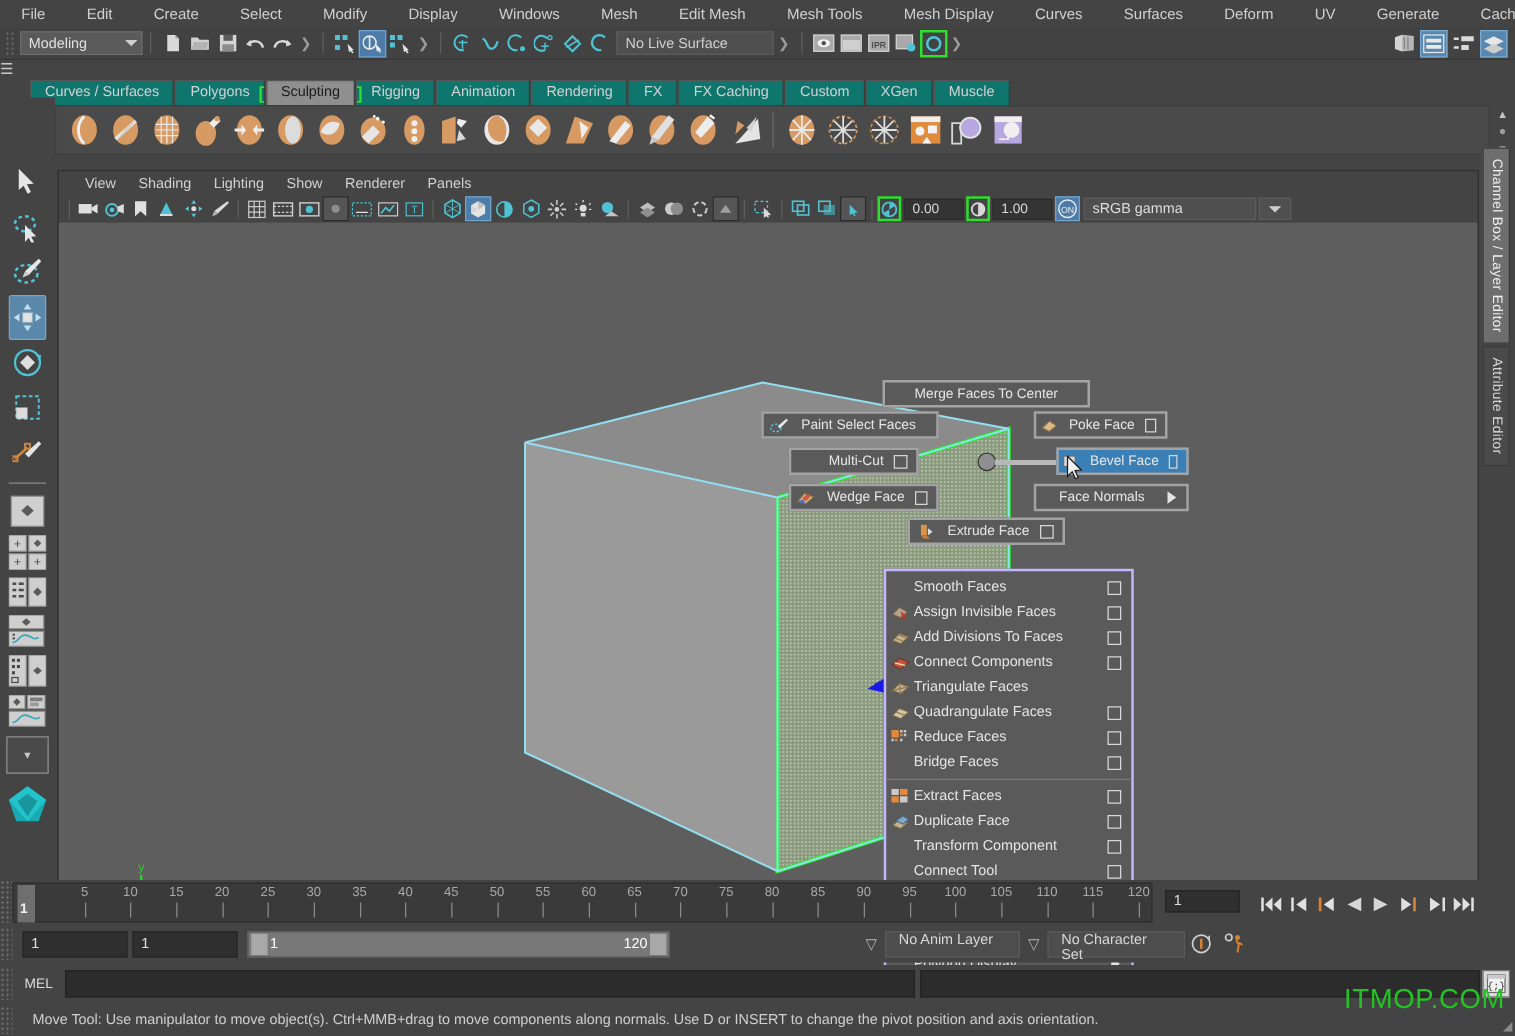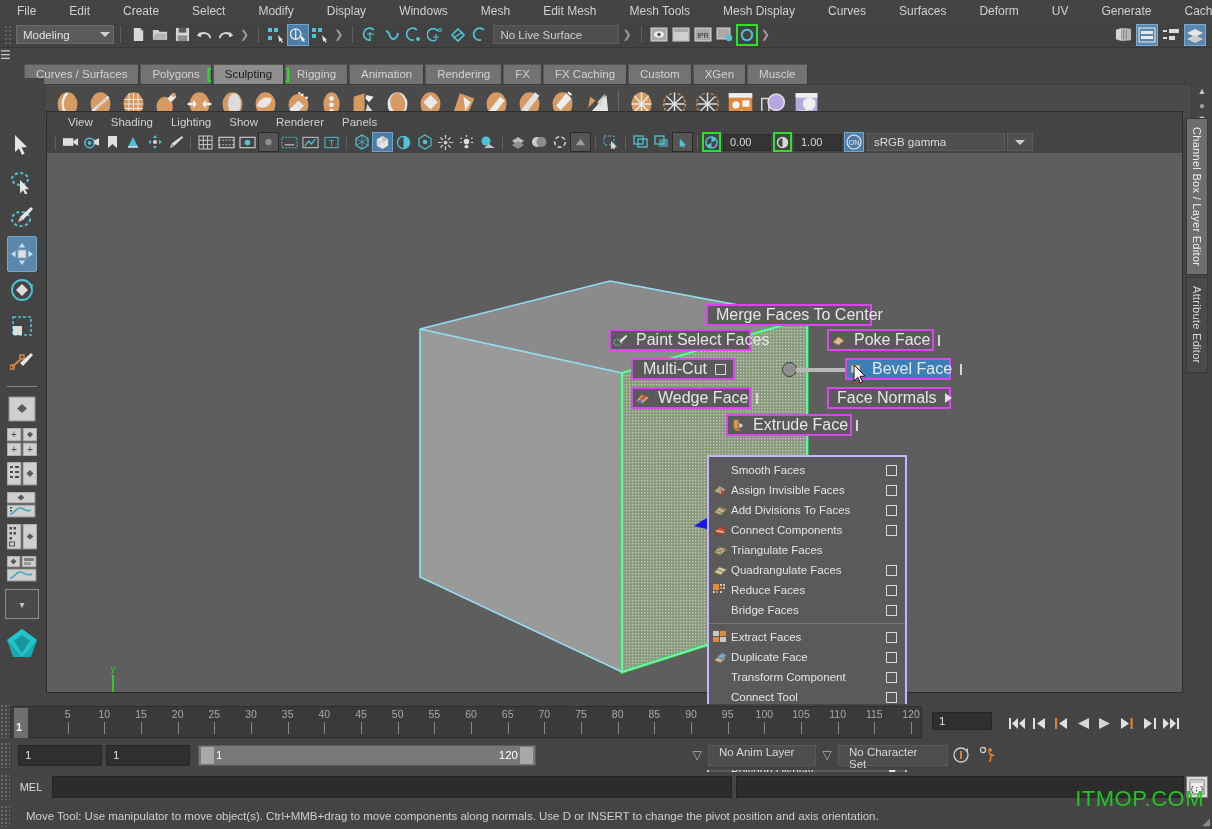--- a/index.html
+++ b/index.html
@@ -30,39 +30,39 @@
   .sl-arrow { color:#9a9a9a; font-size:11px; padding:0 3px; }
   .ico { width:22px; height:22px; display:inline-flex; align-items:center; justify-content:center; }
   .ico svg { display:block; }
   .ico.sel { background:#4e7ca8; border:1px solid #6fa3cc; }
   .livesurface { margin-left:2px; width:126px; height:19px; background:#4f4f4f; border:1px solid #5c5c5c;
      display:flex; align-items:center; padding-left:6px; font-size:11.5px; color:#cfcfcf; }
 
   
   .shelf-wrap { background:#444444; }
   .shelf-tabs { height:22px; display:flex; align-items:flex-end; padding-left:24px; background:#444444; }
-  .stab { padding:3px 11px 4px; font-size:11.5px; color:#d2d2d2; background:#737373; margin-right:1px;
+  .stab { padding:3px 11px 4px; font-size:11.5px; color:#d2d2d2; background:#0f766e; margin-right:1px;
     border-top:1px solid #565656; border-left:1px solid #565656; border-right:1px solid #3c3c3c; }
   .stab.active { background:#8e8e8e; color:#1c1c1c; }
   .stab.brk { position:relative; }
   .shelf-icons { height:40px; background:#4a4a4a; margin-left:44px; margin-right:20px; display:flex;
      align-items:center; padding-left:6px; border:1px solid #3d3d3d; }
   .sbtn { width:33px; height:34px; display:flex; align-items:center; justify-content:center; }
   .sep-v { width:1px; height:28px; background:#6a6a6a; margin:0 6px; }
 
   
   .toolbox { position:absolute; left:0; top:78px; width:44px; bottom:119px; background:#444444;
      display:flex; flex-direction:column; align-items:center; padding-top:50px; }
   .tbtn { width:30px; height:36px; display:flex; align-items:center; justify-content:center; }
   .tbtn.act { background:#5b87ab; border:1px solid #79a5c6; border-radius:2px; }
   .tsep { width:30px; height:1px; background:#8a8a8a; margin:6px 0; }
   .tgrid { width:34px; display:flex; flex-wrap:wrap; justify-content:center; margin:3px 0; }
 
   
-  .vp-panel { position:absolute; left:46px; top:111px; width:1137px; height:582px;
+  .vp-panel { position:absolute; left:46px; top:136px; width:1137px; height:582px;
      background:#3b3b3b; border:1px solid #2e2e2e; }
   .vp-menubar { height:19px; display:flex; align-items:center; padding-left:12px; background:#444444; }
   .vp-menubar .mi { padding:1px 9px; font-size:11.5px; color:#d0d0d0; }
   .vp-toolbar { height:22px; display:flex; align-items:center; background:#444444; padding-left:4px; }
   .vico { width:21px; height:20px; display:flex; align-items:center; justify-content:center; }
   .vico.box { border:1px solid #2a2a2a; background:#555; }
   .vico.selb { background:#4e7ca8; border:1px solid #6fa3cc; }
   .vsep { width:1px; height:15px; background:#5e5e5e; margin:0 4px; }
   .numfld { width:48px; height:17px; background:#343434; border:1px solid #2b2b2b; color:#d8d8d8;
      font-size:11px; display:flex; align-items:center; padding-left:6px; margin:0 2px; }
@@ -111,22 +111,22 @@
   .scriptbtn { position:absolute; right:4px; top:4px; width:22px; height:22px; background:#dcdcdc;
      border:1px solid #777; display:flex; align-items:center; justify-content:center; }
 
   
   .helpline { position:absolute; left:0; top:803px; width:1212px; height:26px; background:#444444;
      display:flex; align-items:center; }
   .helptext { font-size:11.5px; color:#cfcfcf; padding-left:16px; }
   .watermark { position:absolute; right:8px; top:786px; font-size:22px; color:#23c323; font-weight:500; letter-spacing:.5px;}
 
   
-  .mm-item { position:absolute; background:#5a5a5a; border:2px solid #d946ef; height:22px;
-     display:flex; align-items:center; color:#e6e6e6; font-size:16px; white-space:nowrap; }
+  .mm-item { position:absolute; background:#5a5a5a; border:2px solid #a3a3a3; height:22px;
+     display:flex; align-items:center; color:#e6e6e6; font-size:11px; white-space:nowrap; }
   .mm-item.hl { background:#3a7fb5; }
   .mm-ico { width:20px; display:flex; align-items:center; justify-content:center; margin-left:2px;}
   .mm-lbl { padding:0 8px; }
   .mm-chk { width:11px; height:11px; border:1.5px solid #d6d6d6; margin-right:7px; margin-left:auto;}
   .mm-arrow { margin-left:auto; margin-right:8px; width:0;height:0;
      border-top:5px solid transparent;border-bottom:5px solid transparent;border-left:7px solid #e2e2e2;}
   .mm-center { position:absolute; left:782px; top:362px; width:15px; height:15px; border-radius:50%;
      background:#8f8f8f; border:1px solid #3a3a3a; }
   .mm-line { position:absolute; left:796px; top:368px; width:54px; height:4px; background:#b8b8b8; }
 

